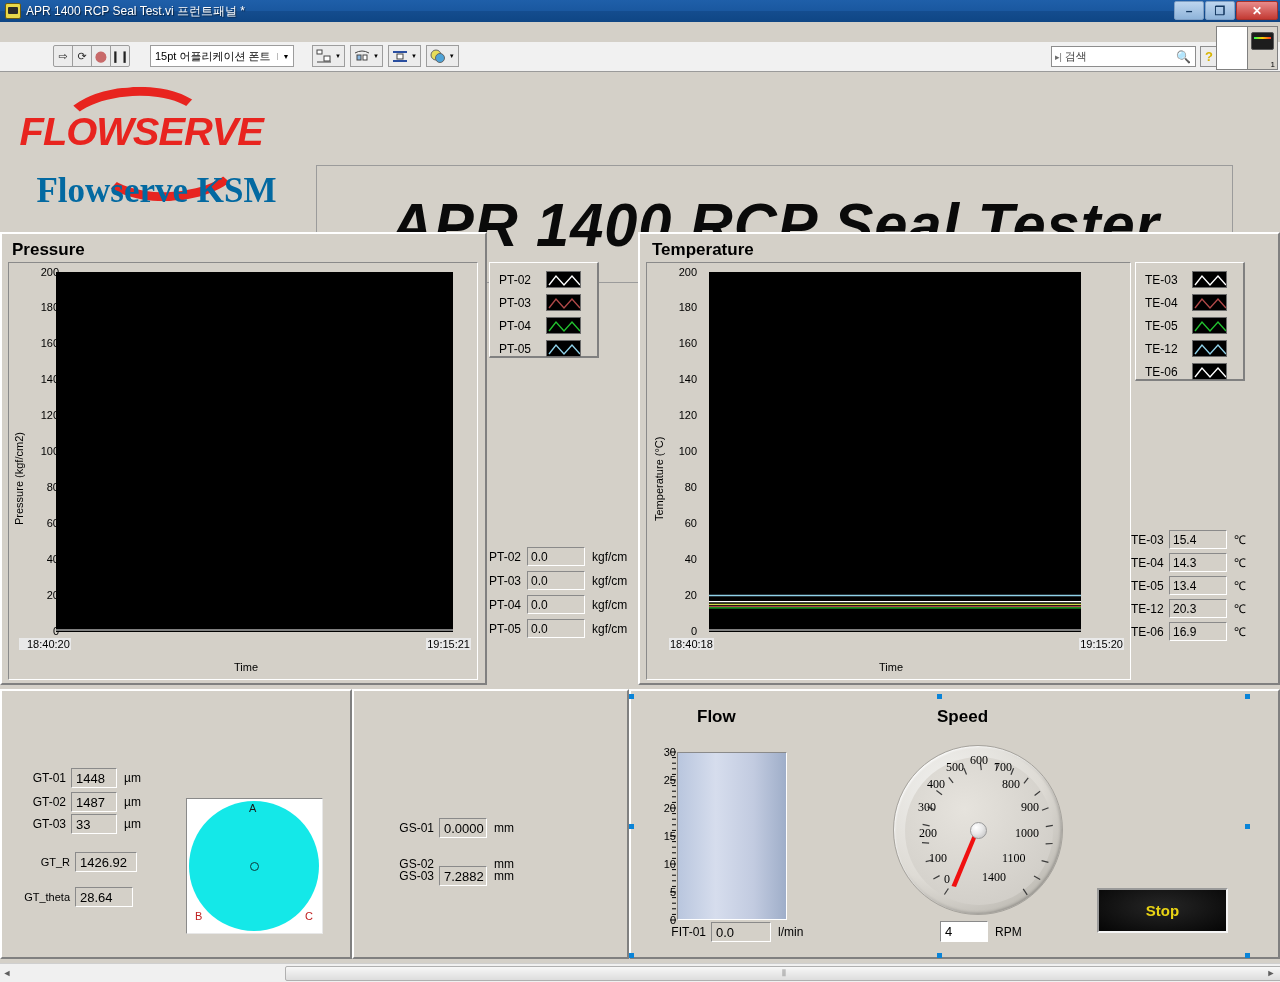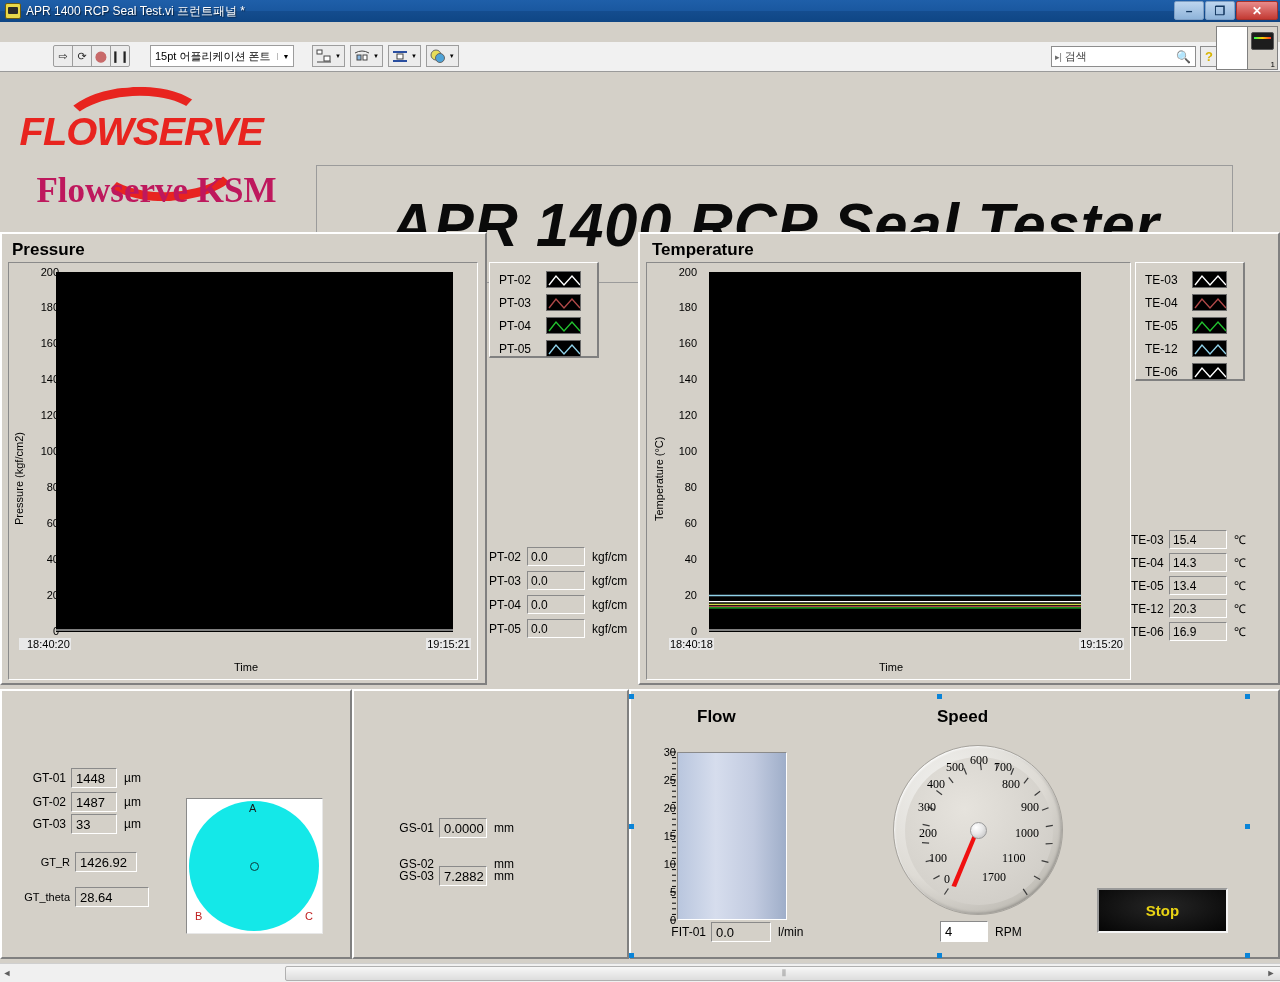--- a/index.html
+++ b/index.html
@@ -110,21 +110,21 @@
     position:absolute; left:6px; top:30px; width:250px; text-align:center;
     font-family:"Liberation Sans", sans-serif; font-weight:bold; font-style:italic;
     font-size:38px; color:#e8241f; letter-spacing:-1px;
     transform: scaleX(1.05); transform-origin:left center;
   }
   .arc { position:absolute; border:9px solid #e8241f; width:150px; height:80px; border-radius:50%; }
   .arc.top { left:55px; top:6px; border-color:#e8241f transparent transparent transparent; transform:rotate(-3deg);}
   .arc.bot { left:90px; top:40px; border-color:transparent transparent #e8241f transparent; transform:rotate(-3deg);}
   .ksm {
     position:absolute; left:0px; top:90px; width:305px; text-align:center;
-    font-family:"Liberation Serif", serif; font-weight:bold; font-size:35px; color:#be185d;
+    font-family:"Liberation Serif", serif; font-weight:bold; font-size:35px; color:#0369a1;
   }
   .title-banner {
     position:absolute; left:316px; top:92px; width:917px; height:118px;
     background:#d4d0c8; border:1px solid #9b9b9b;
     display:flex; align-items:center; justify-content:center;
   }
   .title-banner .txt {
     font-family:"Liberation Sans", sans-serif; font-weight:bold; font-style:italic;
     font-size:62px; color:#0a0a0a; letter-spacing:1px; white-space:nowrap;
     transform: scaleX(0.96);
@@ -573,21 +573,21 @@
     <span class="gt-field" style="width:46px;">33</span>
     <span class="val-unit">µm</span>
   </div>
 
   <div class="gt-row" style="left:28px; top:852px;">
     <span class="gt-lbl" style="width:42px; font-size:11px;">GT_R</span>
     <span class="gt-field" style="width:62px;">1426.92</span>
   </div>
   <div class="gt-row" style="left:14px; top:887px;">
     <span class="gt-lbl" style="width:56px; font-size:11px;">GT_theta</span>
-    <span class="gt-field" style="width:74px;">28.64</span>
+    <span class="gt-field" style="width:58px;">28.64</span>
   </div>
 
   <div class="xy-plot">
     <div class="xy-circle"></div>
     <div class="xy-center"></div>
     <div class="xy-lbl" style="left:62px; top:3px; color:#1a1a1a;">A</div>
     <div class="xy-lbl" style="left:8px; top:111px; color:#c02020;">B</div>
     <div class="xy-lbl" style="left:118px; top:111px; color:#c02020;">C</div>
   </div>
 
@@ -696,21 +696,21 @@
     <span class="gauge-lbl" style="left:25px;  top:80px;">200</span>
     <span class="gauge-lbl" style="left:24px;  top:54px;">300</span>
     <span class="gauge-lbl" style="left:33px;  top:31px;">400</span>
     <span class="gauge-lbl" style="left:52px;  top:14px;">500</span>
     <span class="gauge-lbl" style="left:76px;  top:7px;">600</span>
     <span class="gauge-lbl" style="left:100px; top:14px;">700</span>
     <span class="gauge-lbl" style="left:108px; top:31px;">800</span>
     <span class="gauge-lbl" style="left:127px; top:54px;">900</span>
     <span class="gauge-lbl" style="left:121px; top:80px;">1000</span>
     <span class="gauge-lbl" style="left:108px; top:105px;">1100</span>
-    <span class="gauge-lbl" style="left:88px;  top:124px;">1700</span>
+    <span class="gauge-lbl" style="left:88px;  top:124px;">1400</span>
 
     <svg class="gauge-svg" width="170" height="170" viewBox="0 0 170 170" style="z-index:4;">
       <polygon points="85,85 81,84 57.5,140 62,141" fill="#f01010"></polygon>
     </svg>
     <div class="gauge-knob"></div>
   </div>
 
   <div class="gt-row" style="left:940px; top:921px;">
     <span class="gt-field" style="width:48px; background:#ffffff; height:21px; line-height:20px;">4</span>
     <span class="val-unit">RPM</span>

